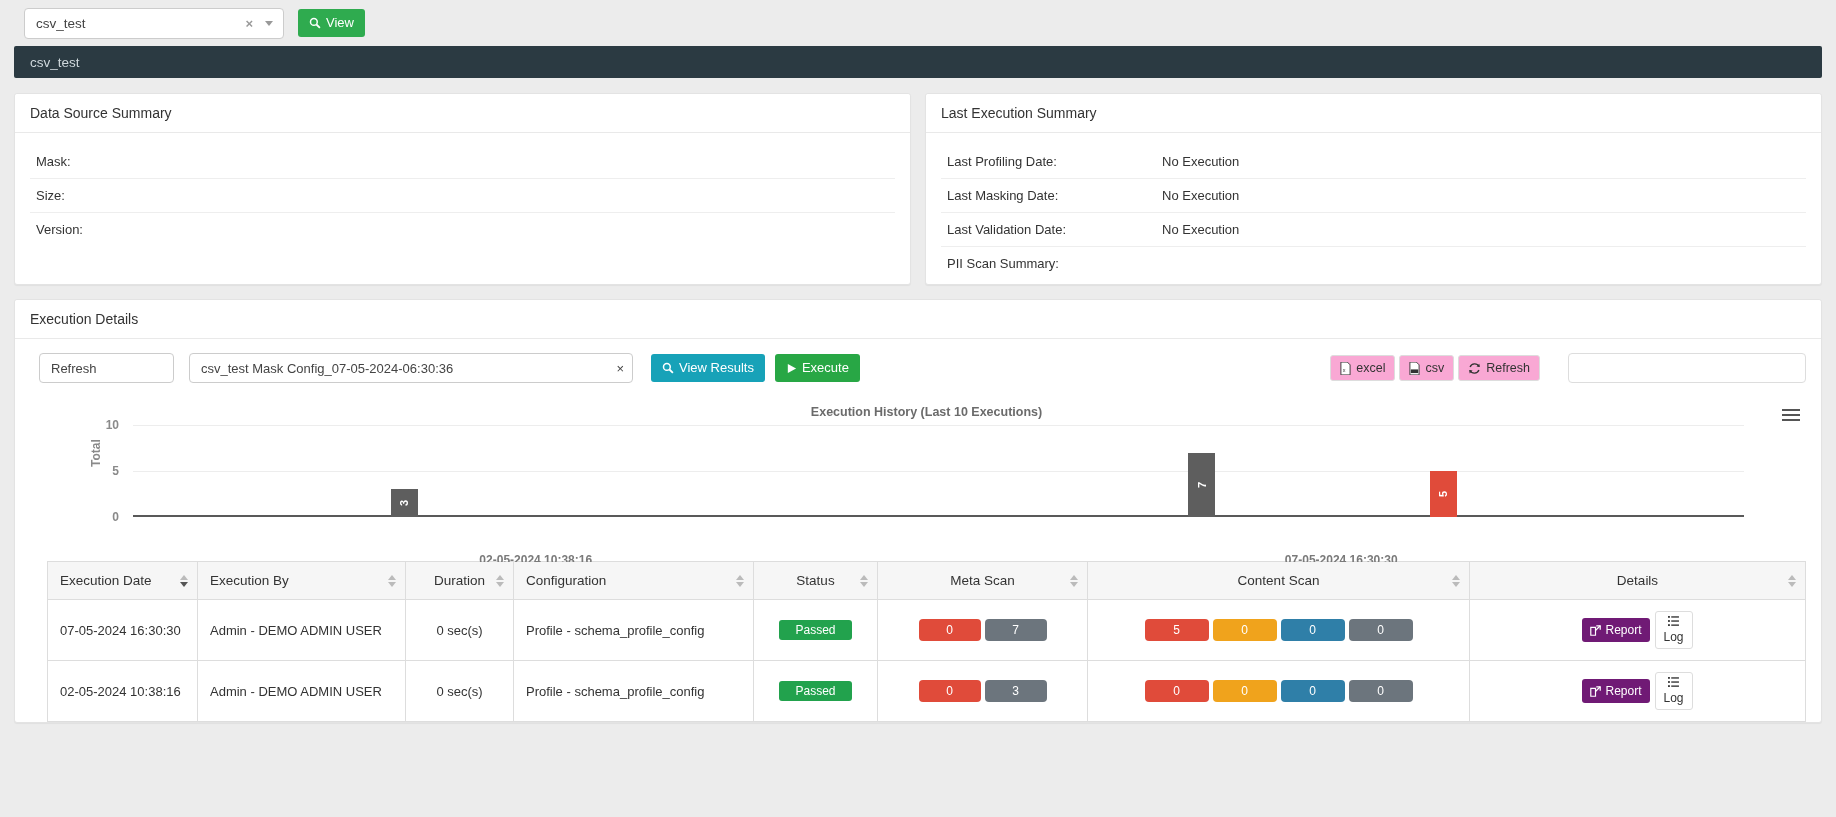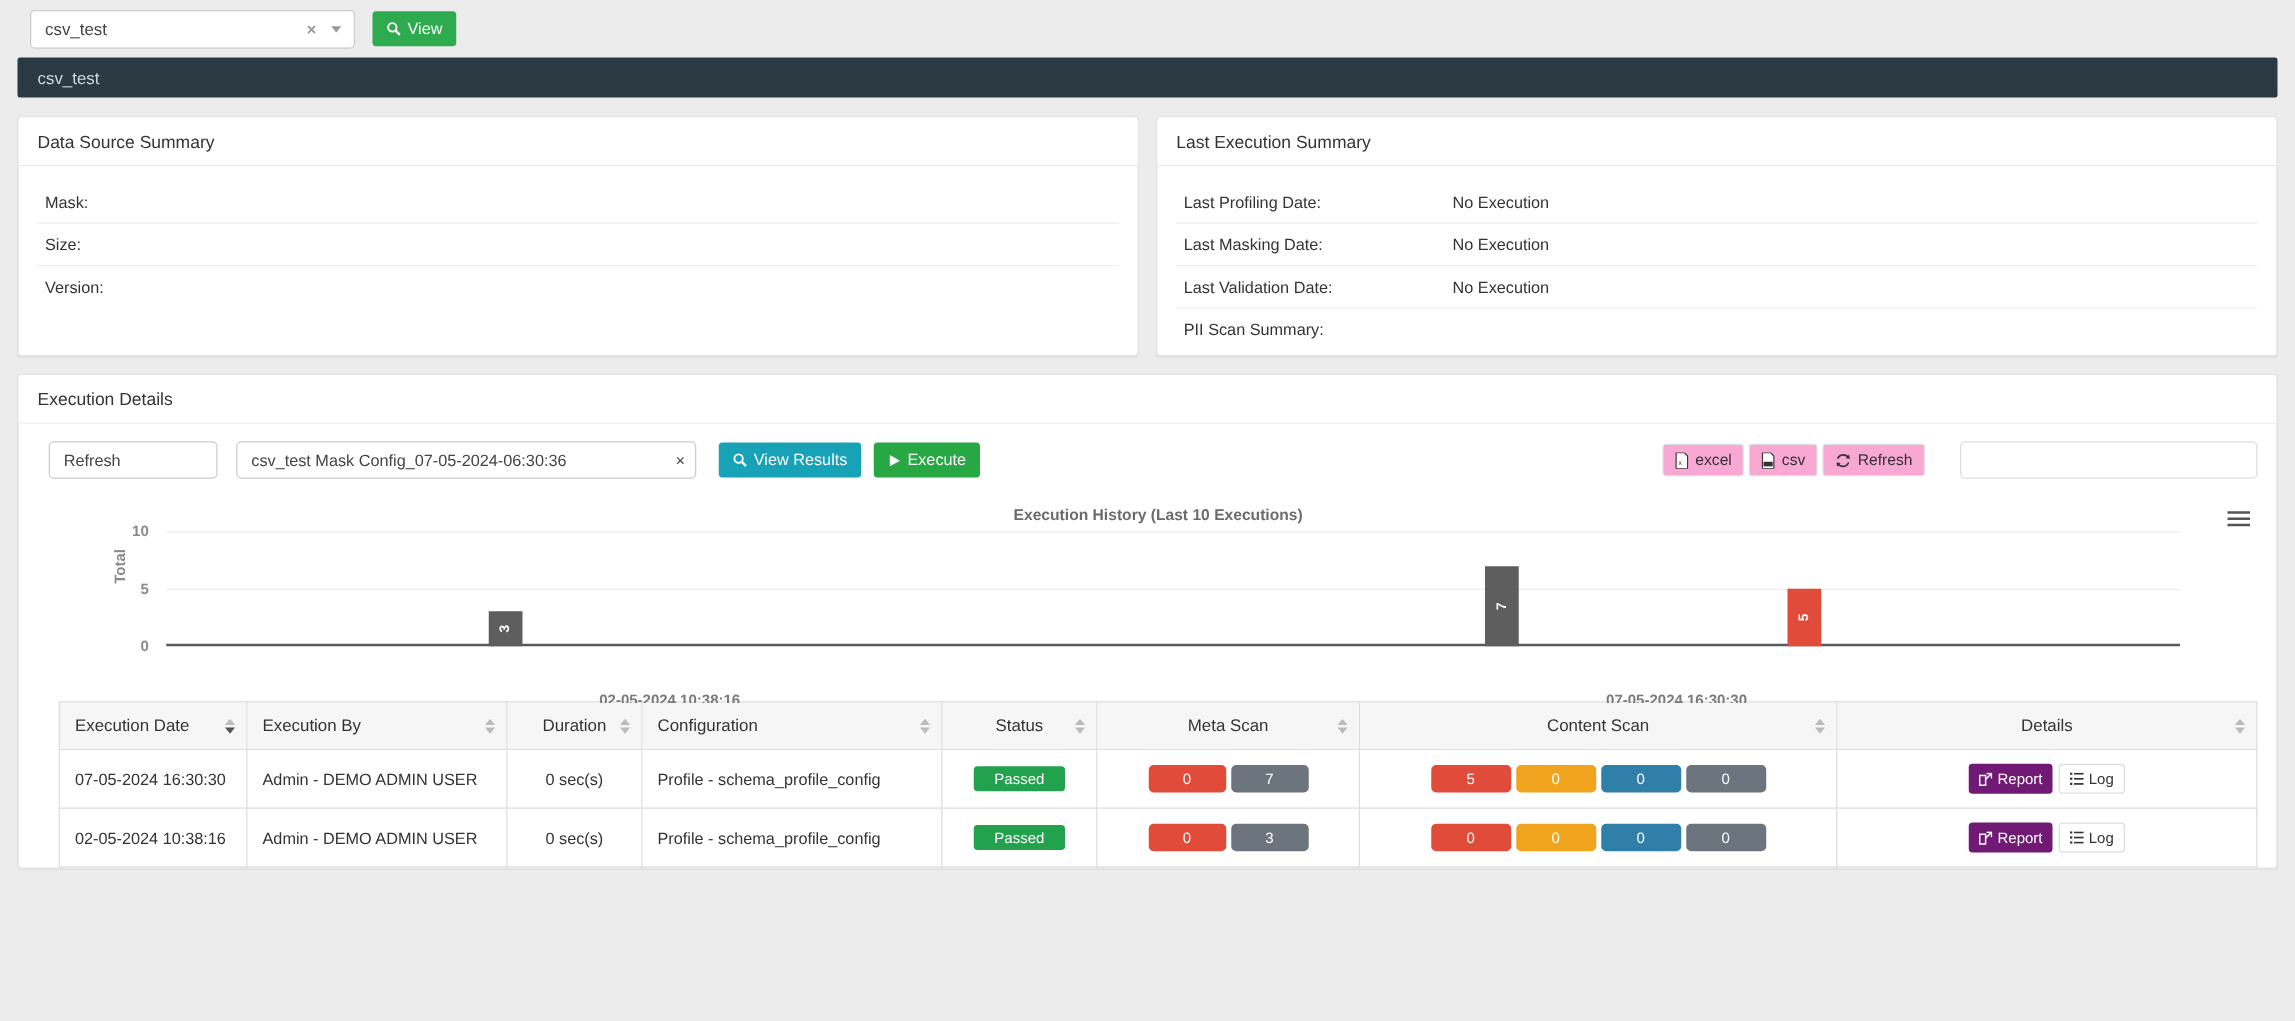--- a/index.html
+++ b/index.html
@@ -113,21 +113,21 @@
   .sel-small {
     width: 135px; height: 30px;
     border: 1px solid #ccc; border-radius: 4px;
     background: #fff;
     display: flex; align-items: center;
     padding: 0 8px 0 11px;
     font-size: 13px; color: #444;
   }
   .sel-small .sel-text { flex: 1; }
   .sel-wide {
-    width: 368px; height: 30px;
+    width: 444px; height: 30px;
     border: 1px solid #ccc; border-radius: 4px;
     background: #fff;
     display: flex; align-items: center;
     padding: 0 8px 0 11px;
     font-size: 13px; color: #444;
     margin-left: 5px;
   }
   .sel-wide .sel-text { flex: 1; }
   .toolbar-spacer { flex: 1; }
   .btn-light {
@@ -273,20 +273,21 @@
     cursor: pointer;
     font-family: "Liberation Sans", sans-serif;
   }
   .btn-log {
     background: #fff; color: #333;
     border: 1px solid #ddd; border-radius: 3px;
     font-size: 12px; padding: 4px 8px;
     display: inline-flex; align-items: center; gap: 4px;
     cursor: pointer;
     font-family: "Liberation Sans", sans-serif;
+    flex-direction: column;
   }
   .details-cell { display: flex; gap: 5px; justify-content: center; align-items: center; }
 </style>
 </head>
 <body>
 
 <div class="topbar">
   <div class="select2">
     <span class="sel-text">csv_test</span>
     <span class="sel-clear">×</span>

